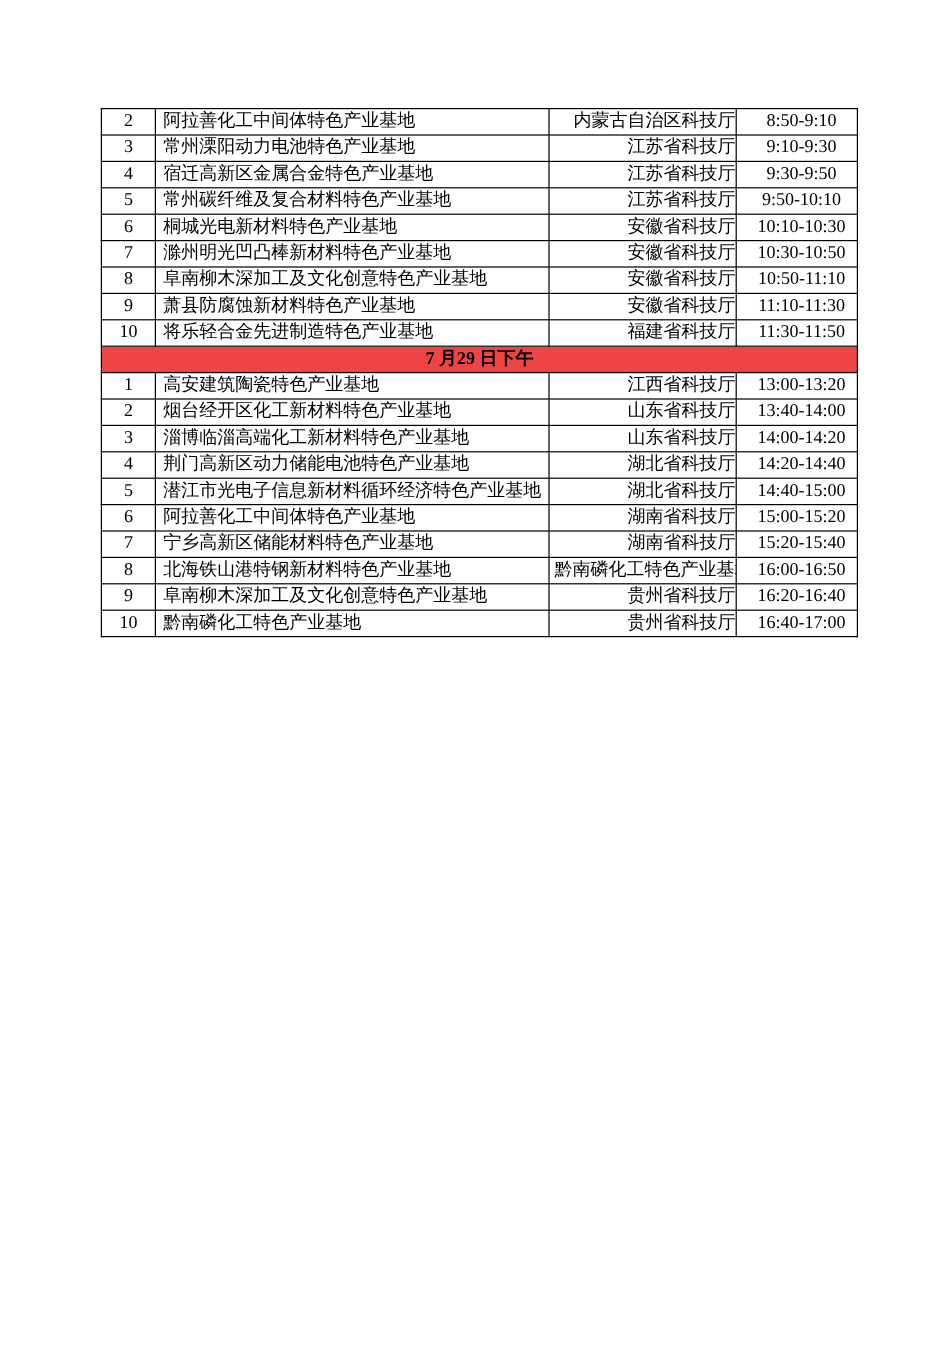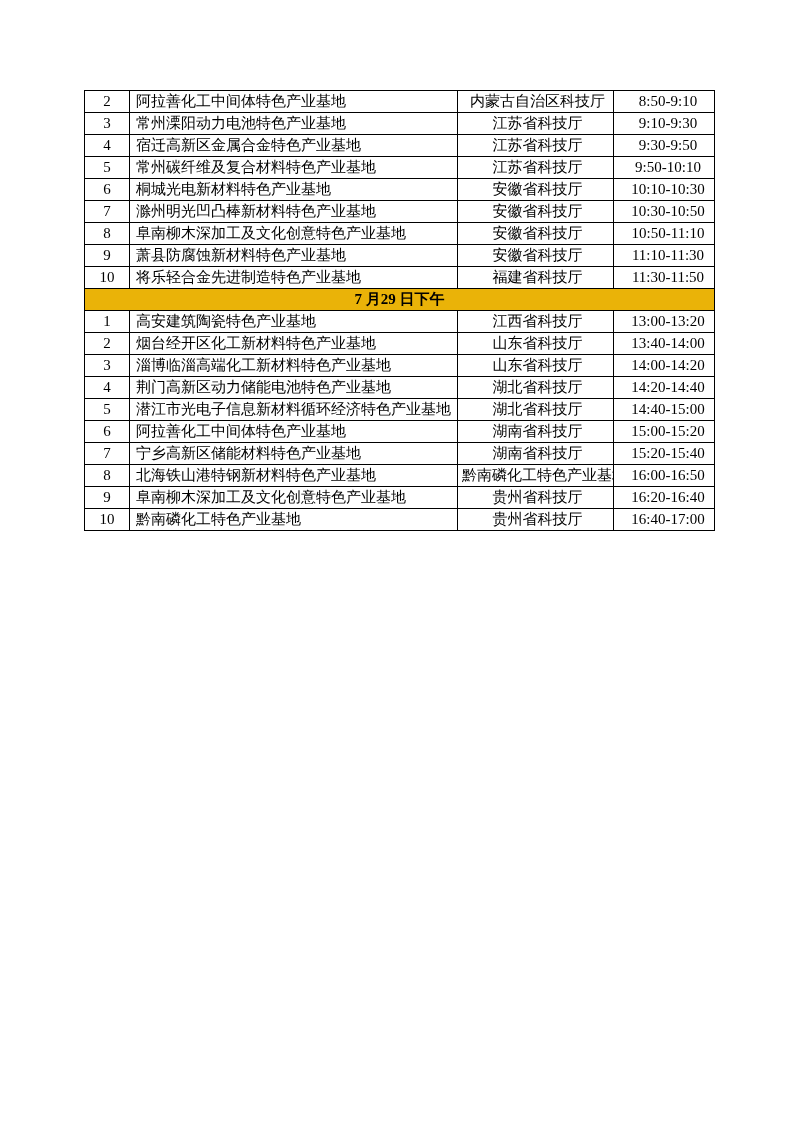--- a/index.html
+++ b/index.html
@@ -29,24 +29,24 @@
     height: 22px;
     font-size: 15px;
     line-height: 21px;
     color: #000000;
     white-space: nowrap;
     overflow: hidden;
     vertical-align: middle;
   }
   td.c0 { text-align: center; }
   td.c1 { padding-left: 6px; text-align: left; }
-  td.c2 { padding-left: 4px; text-align: center; }
+  td.c2 { padding-left: 4px; text-align: right; }
   td.c3 { padding-left: 8px; text-align: center; }
   tr.section-row td {
-    background: #eab308;
+    background: #ef4444;
     text-align: center;
     font-weight: bold;
     font-size: 15px;
     padding: 0;
   }
 </style>
 </head>
 <body>
 
 <div class="page">

